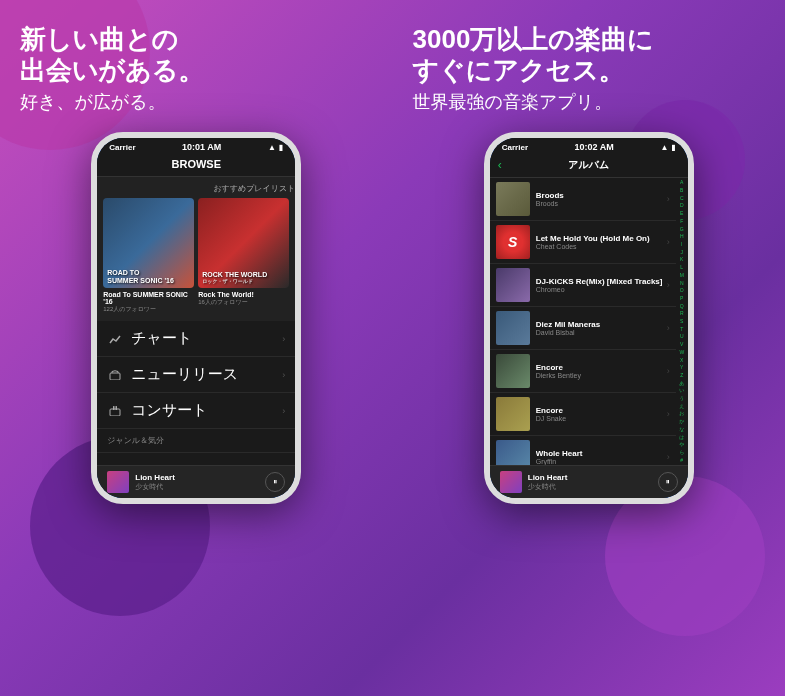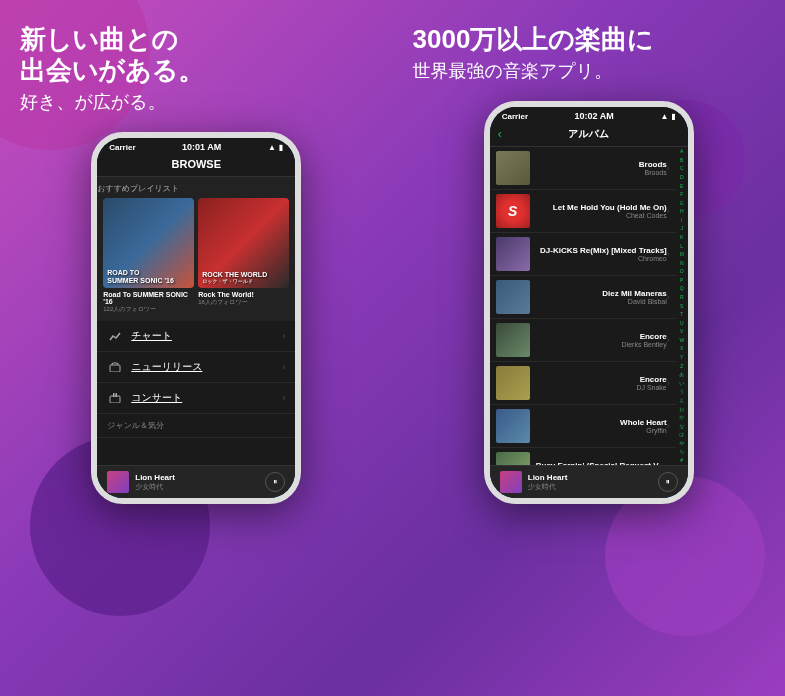--- a/index.html
+++ b/index.html
@@ -123,21 +123,21 @@
 
     .playlist-section {
       background: #222;
       flex: 1;
       overflow: hidden;
     }
 
     .playlist-label {
       color: #aaa;
       font-size: 8px;
-      text-align: left;
+      text-align: right;
       padding: 6px 0 4px;
     }
 
     .playlist-images {
       display: flex;
       gap: 4px;
       padding: 0 6px;
       height: 90px;
     }
 
@@ -206,22 +206,21 @@
     .browse-menu-icon {
       width: 16px;
       height: 12px;
       margin-right: 8px;
       display: flex;
       align-items: center;
       justify-content: center;
     }
     .browse-menu-label {
       flex: 1;
-      font-size: 10px;
-      text-decoration: underline;
+      font-size: 15px;
     }
     .browse-menu-arrow {
       color: #555;
       font-size: 9px;
     }
 
     .genre-section {
       padding: 6px 10px;
       color: #888;
       font-size: 8px;
@@ -307,21 +306,21 @@
     }
     .art-broods { background: linear-gradient(135deg, #7a7a5a, #5a5a3a); }
     .art-cheatcodes { background: radial-gradient(circle, #e03030 40%, #a02020 100%); display: flex; align-items: center; justify-content: center; }
     .art-chromeo { background: linear-gradient(135deg, #4a3a6a, #8a6aaa); }
     .art-bisbal { background: linear-gradient(135deg, #3a5a7a, #5a7a9a); }
     .art-dierks { background: linear-gradient(135deg, #3a4a3a, #6a8a6a); }
     .art-snake { background: linear-gradient(135deg, #8a7a3a, #aaa050); }
     .art-gryffin { background: linear-gradient(135deg, #3a5a8a, #5a8aaa); }
     .art-jungle { background: linear-gradient(135deg, #4a6a4a, #8aaa6a); }
 
-    .album-item-info { flex: 1; min-width: 0; text-align: right; }
+    .album-item-info { flex: 1; min-width: 0; }
     .album-item-name {
       color: white;
       font-size: 8px;
       font-weight: 600;
       white-space: nowrap;
       overflow: hidden;
       text-overflow: ellipsis;
     }
     .album-item-artist {
       color: #888;
@@ -453,20 +452,21 @@
             <span>⏸</span>
           </div>
         </div>
       </div>
     </div>
   </div>
 
   <div class="panel">
     <div class="panel-heading">
       <span>3000万以上の楽曲に</span><br>
+      <span>すぐにアクセス。</span>
     </div>
     <div class="panel-sub">世界最強の音楽アプリ。</div>
 
     <div class="phone">
       <div class="phone-inner">
 
         <div class="status-bar">
           <span class="carrier">Carrier</span>
           <span class="time">10:02 AM</span>
           <div class="icons">

